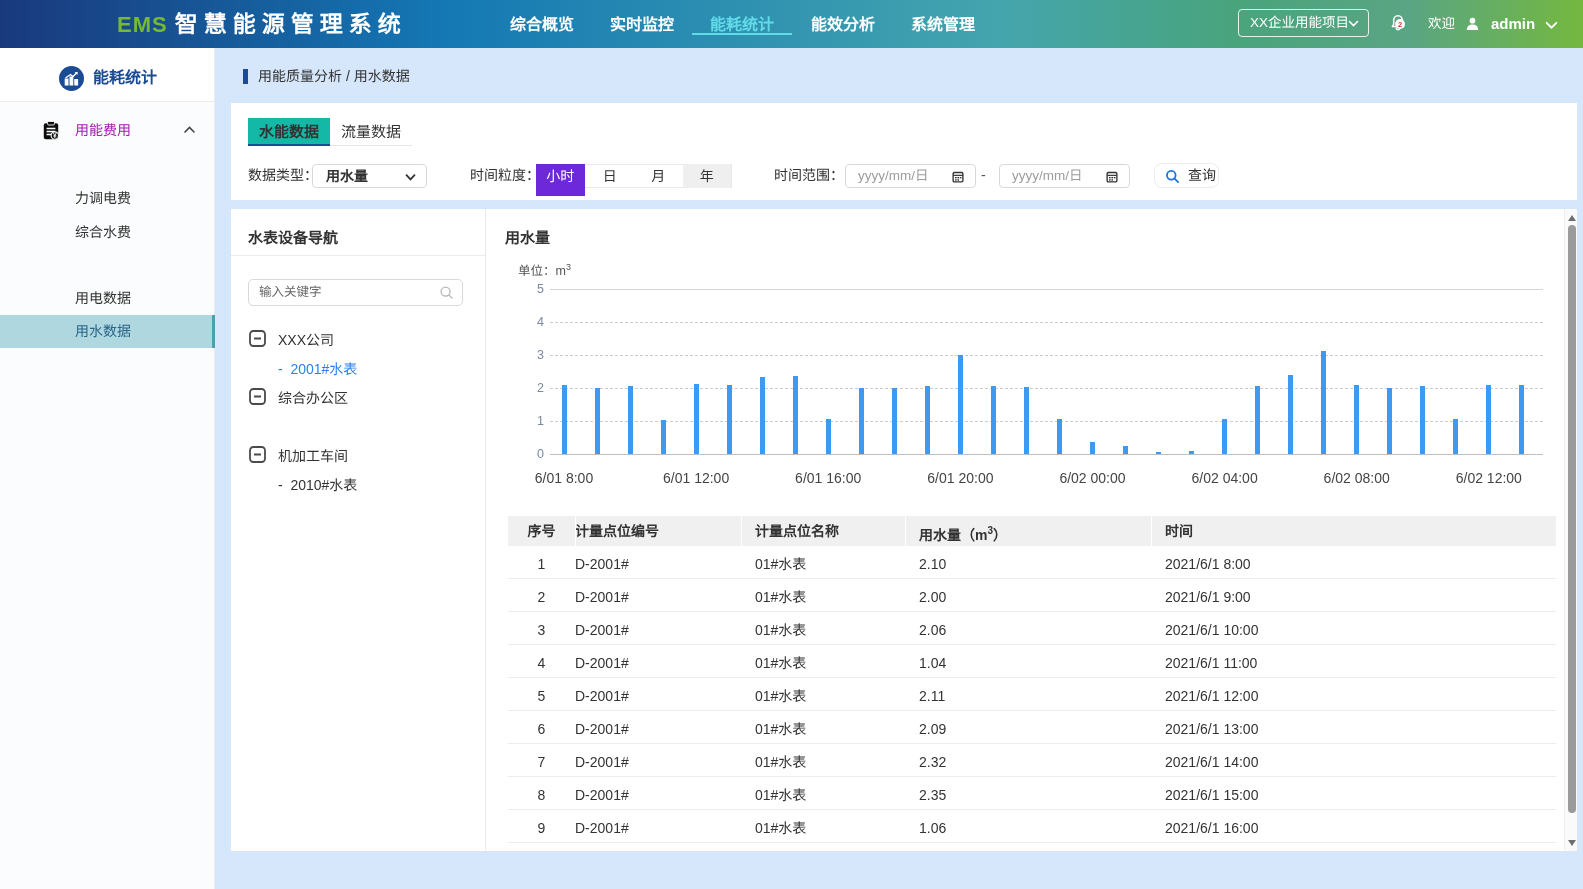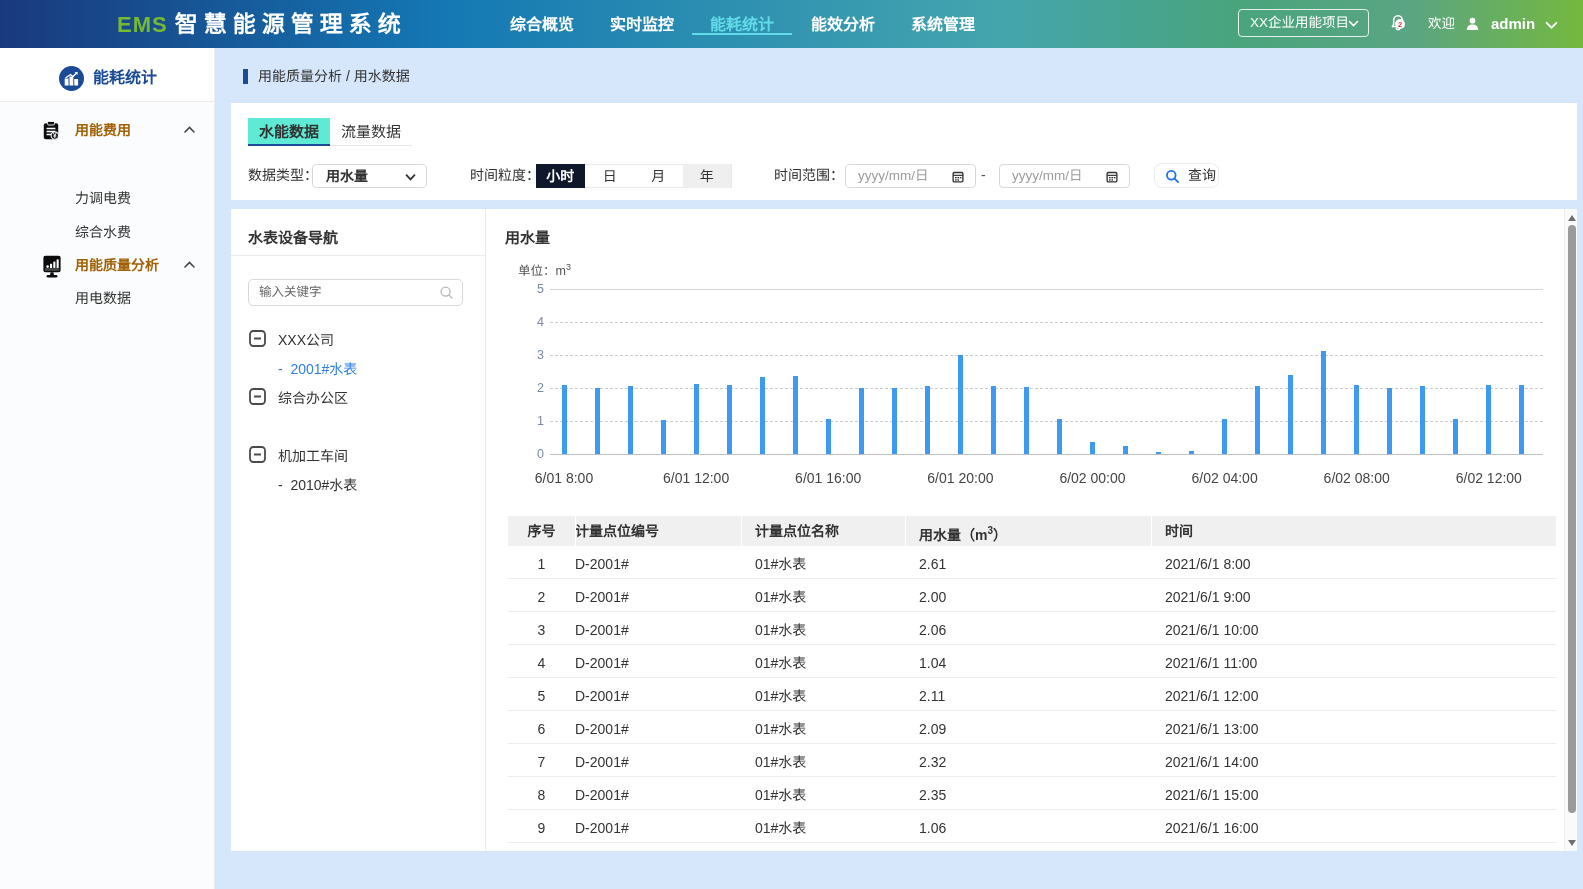--- a/index.html
+++ b/index.html
@@ -20,36 +20,36 @@
 .hico{position:absolute;top:0;color:#fff}
 #welcome{left:1428px;top:0;height:37px;line-height:48px;font-size:13.5px}
 #admin{left:1491px;top:0;height:48px;line-height:48px;font-size:15px;font-weight:bold}
 
 #side{position:absolute;left:0;top:48px;width:215px;height:841px;background:#fbfcfd;border-right:1px solid #e8eaec}
 #sidetop{position:absolute;left:0;top:0;width:214px;height:54px;background:#fff;border-bottom:1px solid #ececec}
 #sidetop .cir{position:absolute;left:59px;top:18px;width:25px;height:25px;border-radius:50%;background:#1c4b96}
 #sidetop .tt{position:absolute;left:93px;top:3px;height:54px;line-height:54px;font-size:16px;font-weight:bold;color:#1c4b96}
 .mrow{position:absolute;left:0;width:214px;height:34px;line-height:34px}
 .mrow .txt{position:absolute;left:75px;white-space:nowrap}
-.mrow.grp .txt{font-weight:bold;color:#a16207}
+.mrow.grp .txt{font-weight:normal;color:#a21caf}
 .mrow .txt{color:#333}
 .mico{position:absolute;left:43px;top:9px}
 .chev{position:absolute;right:19px;top:13px}
 #actrow{position:absolute;left:0;top:267px;width:215px;height:33px;background:#aed7e0;border-right:3px solid #4aa0ac;line-height:33px}
 #actrow .txt{position:absolute;left:75px;color:#2b6488}
 
 #crumbbar{position:absolute;left:243px;top:69px;width:5px;height:15px;background:#1b4a97}
 #crumb{position:absolute;left:258px;top:69px;font-size:14px;color:#333;line-height:15px}
 .card{position:absolute;background:#fff}
 #card1{left:231px;top:103px;width:1346px;height:97px}
 #card2{left:231px;top:209px;width:1346px;height:642px}
 
 #tabs{position:absolute;left:17px;top:15px;height:43px}
 .tab{position:absolute;top:0;width:82px;height:28px;text-align:center;line-height:28px;font-size:15px;color:#333}
-.tab.on{background:#5eead4;font-weight:bold}
+.tab.on{background:#14b8a6;font-weight:bold}
 #tabline{position:absolute;left:17px;top:42px;width:164px;height:1px;background:#e6e6e6}
 #tabline .b{position:absolute;left:0;top:-1px;width:82px;height:2px;background:#1b4a97}
 
 .flabel{position:absolute;top:61px;height:23px;line-height:23px;font-size:14px;color:#333}
 #dtype{left:81px;top:61px;width:115px;line-height:22px;font-size:14px;padding-left:13px;font-weight:bold}
 #dtype svg{position:absolute;right:10px;top:7px}
 #seggrp{position:absolute;left:305px;top:61px;width:196px;height:24px;border:1px solid #e9e9e9}
 .seg{position:absolute;top:0;width:48.5px;height:22px;line-height:22px;text-align:center;font-size:14px;color:#333}
 .din{position:absolute;top:61px;width:131px;height:24px;border:1px solid #d9d9d9;border-radius:4px;line-height:22px;font-size:13.5px;color:#9d9d9d;padding-left:12px}
 .din svg{position:absolute;right:11px;top:6px}
@@ -157,38 +157,25 @@
     <svg class="chev" width="11" height="8" viewBox="0 0 11 8">
         <path d="M1 6 L5.5 1.5 L10 6" stroke="#444" stroke-width="1.6" fill="none" stroke-linecap="round"></path>
       </svg>
   </div>
   <div class="mrow" style="top:133px">
       <span class="txt">力调电费</span>
     </div>
   <div class="mrow" style="top:167px">
       <span class="txt">综合水费</span>
     </div>
-  <div class="mrow grp" style="top:200px">
-    <svg class="mico" style="top:7px" width="18" height="23" viewBox="0 0 18 23">
-        <rect x="0.4" y="0.8" width="17.2" height="16.4" rx="2" fill="#0c0c0c"></rect>
-        <rect x="1.8" y="13.2" width="14.4" height="2.6" fill="#4a4a4a"></rect>
-        <circle cx="4.6" cy="11.6" r="1.3" fill="#fbfcfd"></circle>
-        <rect x="7" y="8.8" width="2.1" height="4.2" fill="#fbfcfd"></rect>
-        <rect x="10.3" y="6.6" width="2.1" height="6.4" fill="#fbfcfd"></rect>
-        <rect x="13.6" y="4.4" width="2.1" height="8.6" fill="#fbfcfd"></rect>
-        <path d="M7.6 17.2 L10.4 17.2 L11 20 L7 20 Z" fill="#0c0c0c"></path>
-        <rect x="3.6" y="20" width="10.8" height="2.4" rx="1.2" fill="#0c0c0c"></rect>
-      </svg>
-    <span class="txt">用能质量分析</span>
-    <svg class="chev" width="11" height="8" viewBox="0 0 11 8">
-        <path d="M1 6 L5.5 1.5 L10 6" stroke="#444" stroke-width="1.6" fill="none" stroke-linecap="round"></path>
-      </svg>
-  </div>
   <div class="mrow" style="top:233px">
       <span class="txt">用电数据</span>
+    </div>
+  <div id="actrow">
+      <span class="txt">用水数据</span>
     </div>
 </div>
 
 <div id="crumbbar"></div>
 <div id="crumb">用能质量分析 / 用水数据</div>
 
 <div class="card" id="card1">
   <div id="tabs">
     <div class="tab on" style="left:0">水能数据</div>
     <div class="tab" style="left:82px">流量数据</div>
@@ -197,21 +184,21 @@
       <div class="b"></div>
     </div>
   <div class="flabel" style="left:17px">数据类型：</div>
   <div id="dtype" class="abs" style="position:absolute;left:81px;top:61px;width:115px;height:24px;border:1px solid #d9d9d9;border-radius:4px;line-height:22px;font-size:14px;font-weight:bold;padding-left:13px">用水量
     <svg width="11" height="11" viewBox="0 0 11 11">
         <path d="M1.5 3.2 L5.5 7.4 L9.5 3.2" stroke="#333" stroke-width="1.8" fill="none" stroke-linecap="round"></path>
       </svg>
   </div>
   <div class="flabel" style="left:239px">时间粒度：</div>
   <div id="seggrp">
-      <div class="seg" style="left:-1px;top:-1px;height:24px;line-height:24px;background:#0f172a;color:#fff;font-weight:bold">小时</div>
+      <div class="seg" style="left:-1px;top:-1px;height:32px;line-height:24px;background:#6d28d9;color:#fff;font-weight:normal">小时</div>
   <div class="seg" style="left:48.5px">日</div>
   <div class="seg" style="left:97px">月</div>
   <div class="seg" style="left:145.5px;top:-1px;height:24px;line-height:24px;background:#efefef">年</div>
     </div>
   <div class="flabel" style="left:543px">时间范围：</div>
   <div class="din" style="left:614px">yyyy/mm/日
     <svg width="12" height="12" viewBox="0 0 16 16">
         <rect x="1.5" y="2" width="13" height="12.5" rx="1.5" fill="none" stroke="#333" stroke-width="1.8"></rect>
         <path d="M1.5 5.8 L14.5 5.8" stroke="#333" stroke-width="1.6"></path>
         <rect x="4" y="8" width="2.2" height="1.8" fill="#333"></rect>
@@ -336,21 +323,21 @@
       <div class="c5">时间</div>
     <div class="hsep" style="left:67px"></div>
       <div class="hsep" style="left:233px"></div>
     <div class="hsep" style="left:397px"></div>
       <div class="hsep" style="left:643px"></div>
   </div>
   <div class="tr" style="top:337px">
       <div class="c1">1</div>
       <div class="c2">D-2001#</div>
       <div class="c3">01#水表</div>
-      <div class="c4">2.61</div>
+      <div class="c4">2.10</div>
       <div class="c5">2021/6/1 8:00</div>
     </div>
 <div class="tr" style="top:370px">
       <div class="c1">2</div>
       <div class="c2">D-2001#</div>
       <div class="c3">01#水表</div>
       <div class="c4">2.00</div>
       <div class="c5">2021/6/1 9:00</div>
     </div>
 <div class="tr" style="top:403px">

